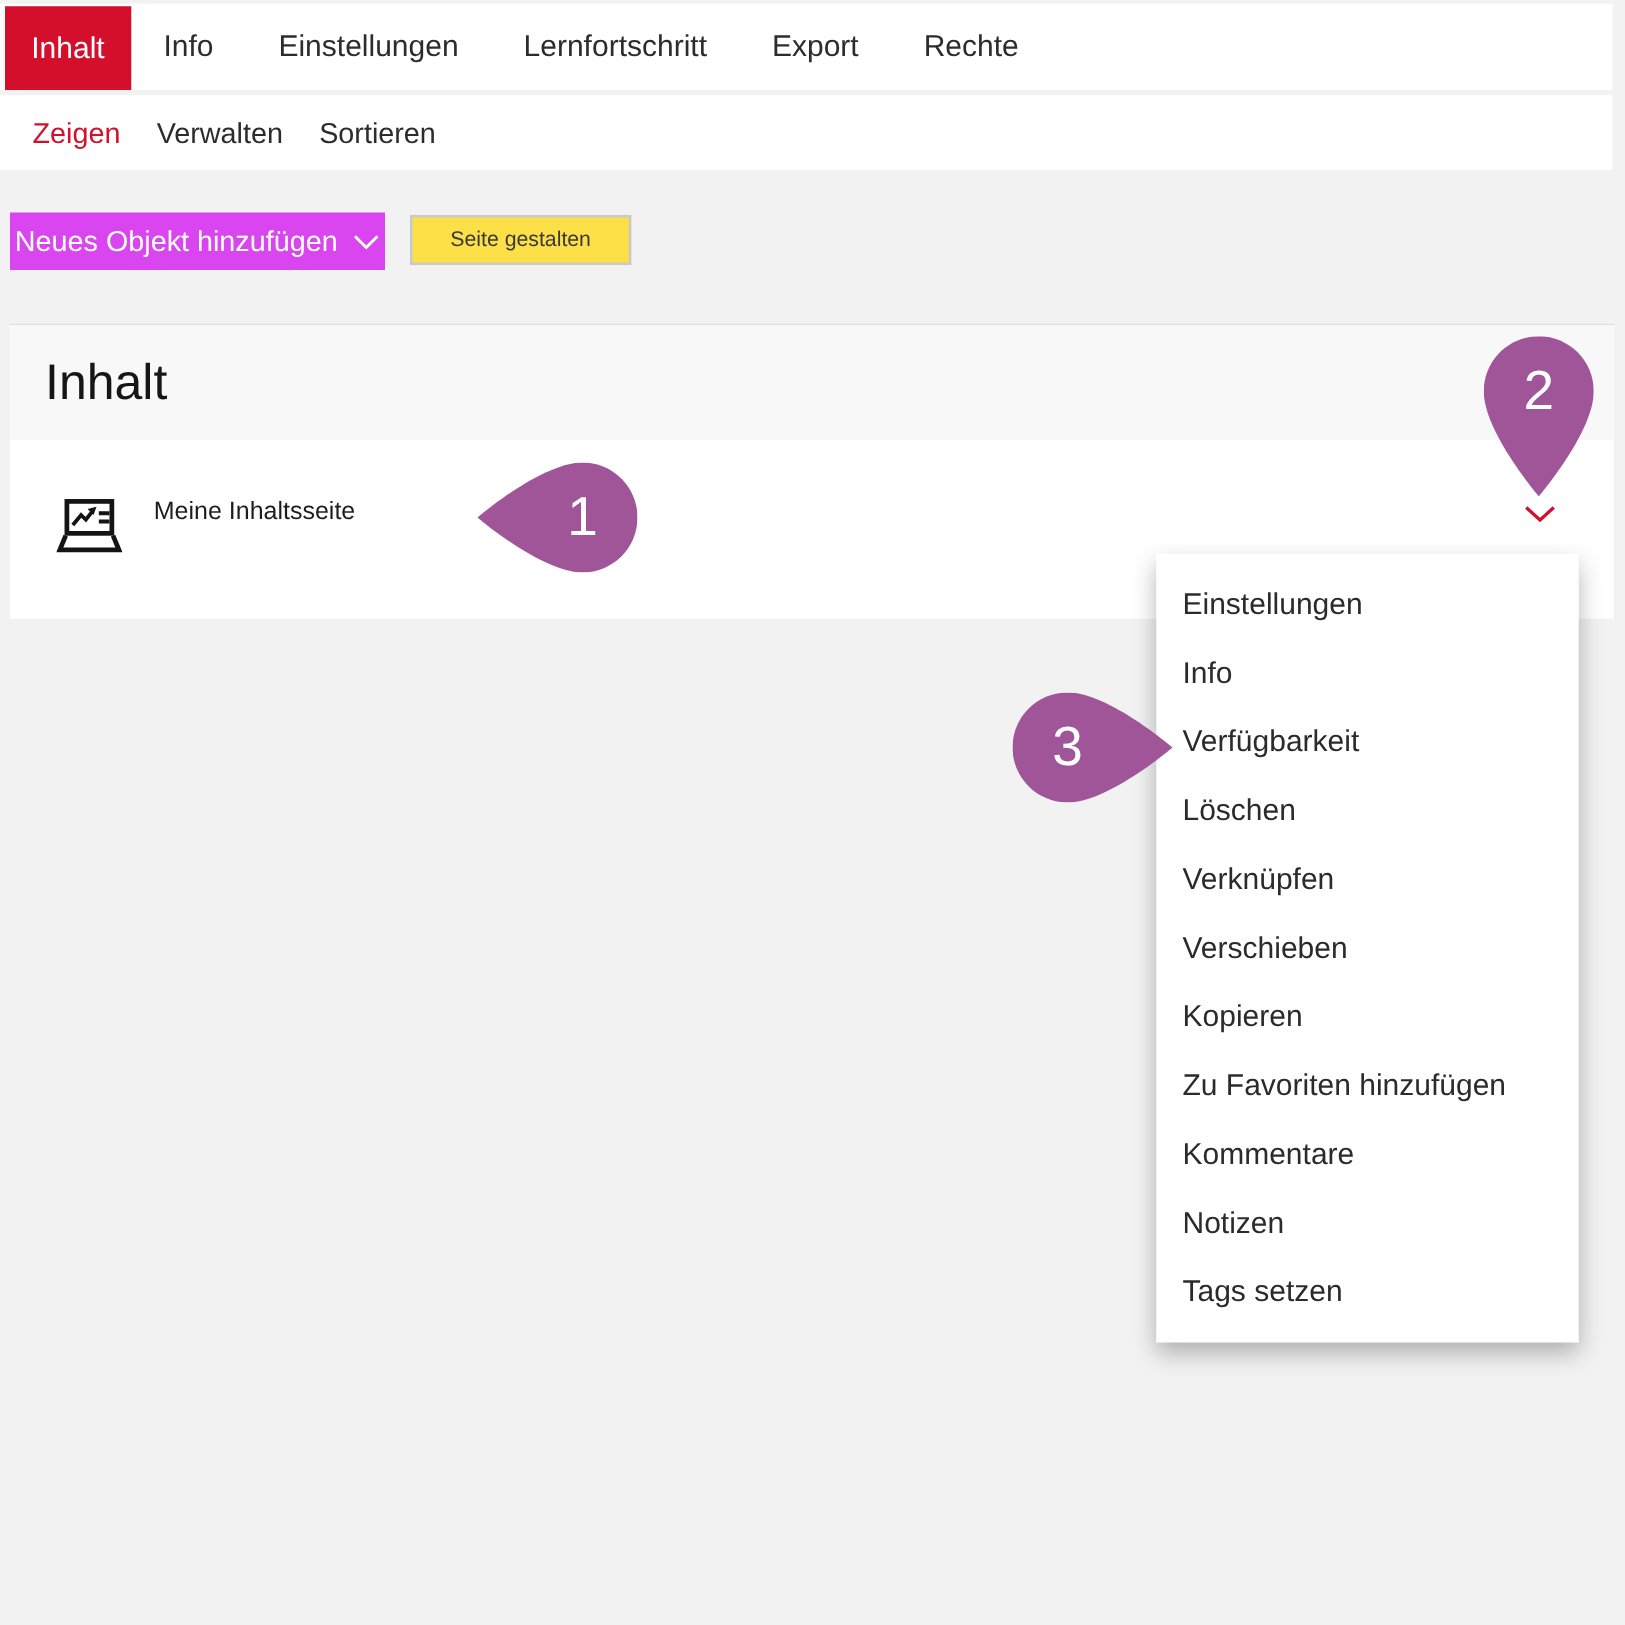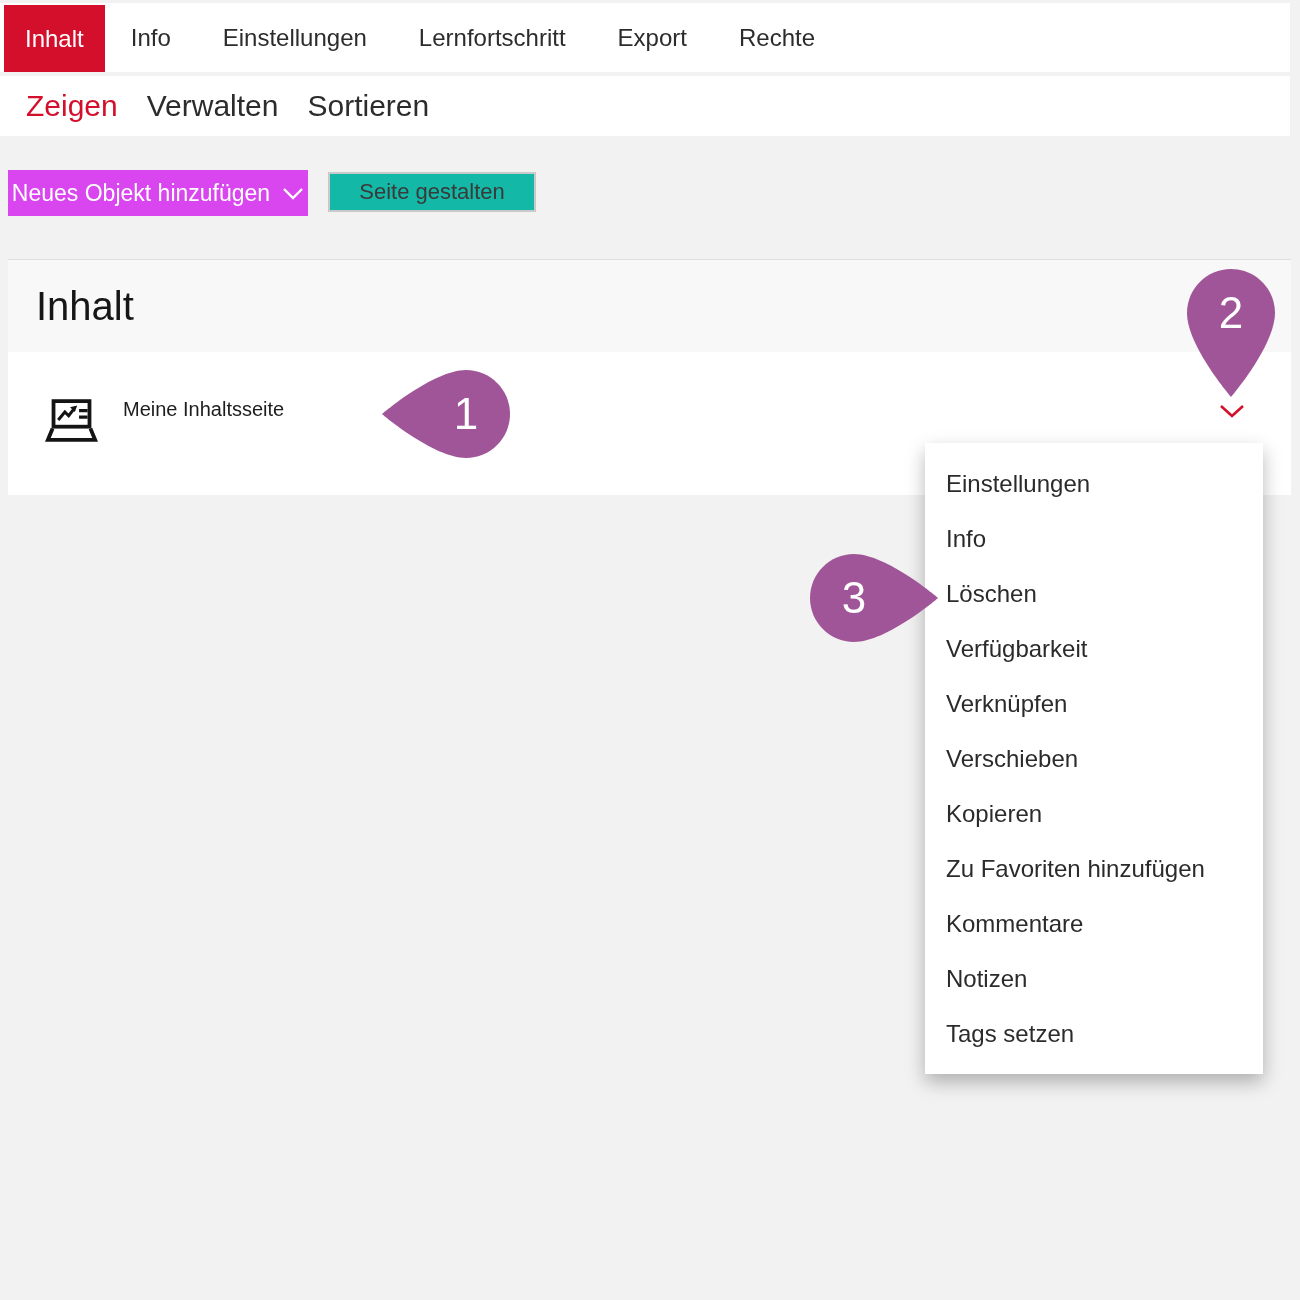--- a/index.html
+++ b/index.html
@@ -10,27 +10,27 @@
     color:#2c2c2c;
   }
   
   .topbar{position:absolute;left:0;top:3px;width:1290px;height:69px;background:#fff;
     display:flex;align-items:stretch;padding-left:4px;box-sizing:border-box;}
   .tab{display:flex;align-items:center;padding:0 26px;font-size:24px;color:#2c2c2c;cursor:pointer;}
   .tab.active{background:#d40f2c;color:#fff;padding:0 21px;margin-top:2px;}
   
   .subbar{position:absolute;left:0;top:76px;width:1290px;height:60px;background:#fff;
     display:flex;align-items:center;padding-left:26px;box-sizing:border-box;gap:29px;}
-  .subtab{font-size:30px;color:#2c2c2c;cursor:pointer;}
+  .subtab{font-size:23px;color:#2c2c2c;cursor:pointer;}
   .subtab.active{color:#d40f2c;}
   
   .btn-dark{position:absolute;left:8px;top:170px;width:300px;height:46px;background:#d946ef;
     color:#fff;font-size:23px;display:flex;align-items:center;justify-content:center;gap:12px;cursor:pointer;}
-  .btn-light{position:absolute;left:328px;top:172px;width:208px;height:40px;background:#14b8a6;
-    border:2px solid #c9c9c9;box-sizing:border-box;color:#3a3a3a;font-size:22px;
+  .btn-light{position:absolute;left:328px;top:172px;width:177px;height:40px;background:#fde047;
+    border:2px solid #c9c9c9;box-sizing:border-box;color:#3a3a3a;font-size:17px;
     display:flex;align-items:center;justify-content:center;cursor:pointer;}
   
   .panel{position:absolute;left:8px;top:259px;width:1283px;height:236px;background:#fff;
     border-top:1px solid #dedede;box-sizing:border-box;}
   .panel-header{height:92px;background:#f8f8f8;display:flex;align-items:center;padding-left:28px;}
   .panel-title{font-size:40px;color:#161616;}
   .item-icon{position:absolute;left:37px;top:138px;width:53px;height:46px;}
   .item-title{position:absolute;left:115px;top:138px;font-size:20px;color:#1d1d1d;cursor:pointer;}
   .chevron-red{position:absolute;left:1219px;top:404px;width:26px;height:15px;cursor:pointer;}
   
@@ -87,22 +87,22 @@
   <span class="item-title">Meine Inhaltsseite</span>
 </div>
 
 <svg class="chevron-red" viewBox="0 0 26 15">
   <polyline points="2,2 13,12 24,2" fill="none" stroke="#d40f2c" stroke-width="2.6"></polyline>
 </svg>
 
 <div class="menu">
   <div class="menu-item">Einstellungen</div>
   <div class="menu-item">Info</div>
+  <div class="menu-item">Verfügbarkeit</div>
   <div class="menu-item">Löschen</div>
-  <div class="menu-item">Verfügbarkeit</div>
   <div class="menu-item">Verknüpfen</div>
   <div class="menu-item">Verschieben</div>
   <div class="menu-item">Kopieren</div>
   <div class="menu-item">Zu Favoriten hinzufügen</div>
   <div class="menu-item">Kommentare</div>
   <div class="menu-item">Notizen</div>
   <div class="menu-item">Tags setzen</div>
 </div>
 
 <div class="marker m1">

